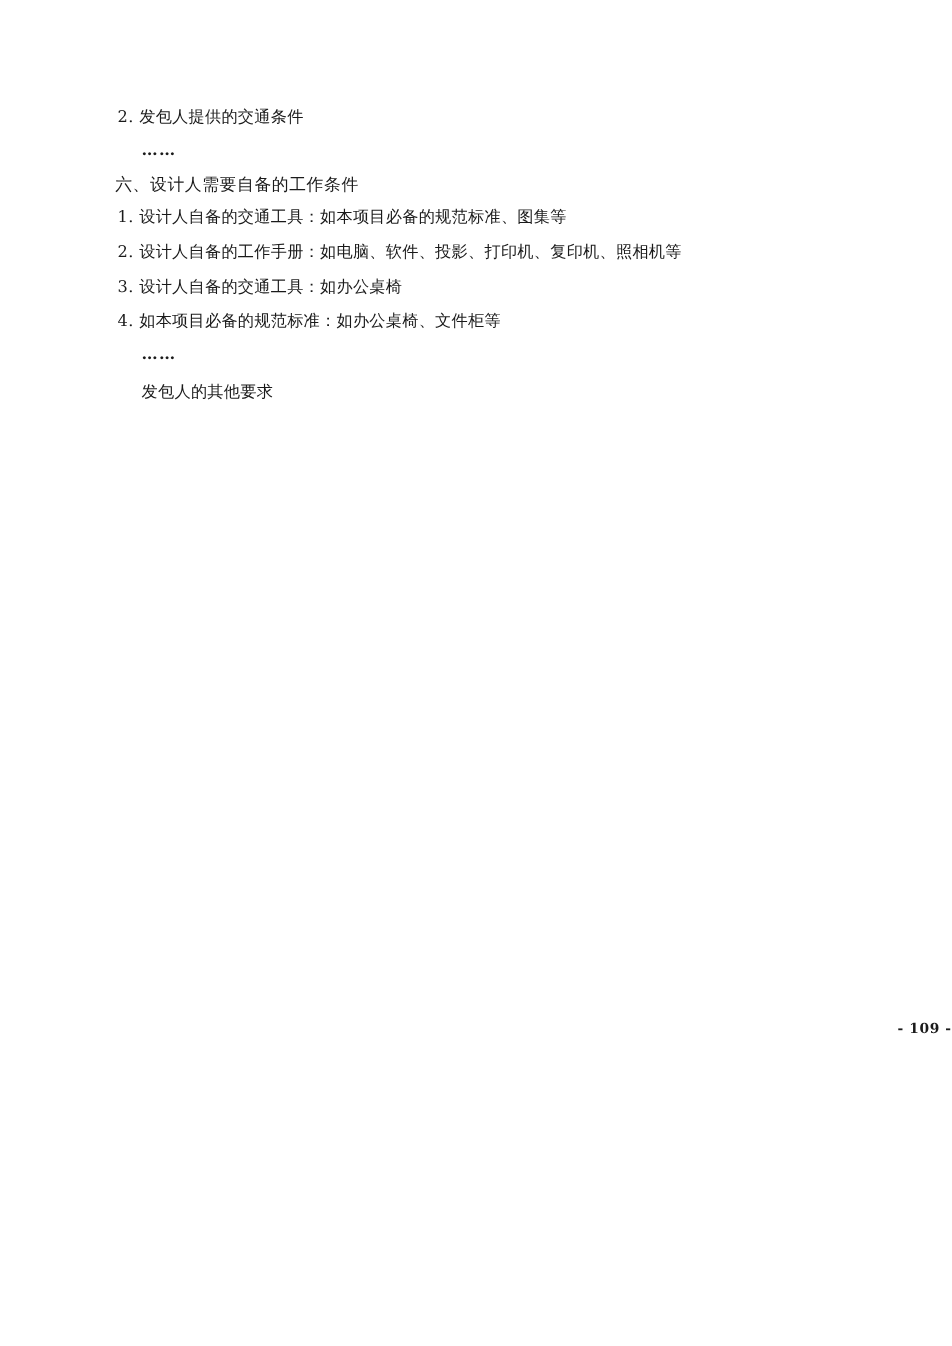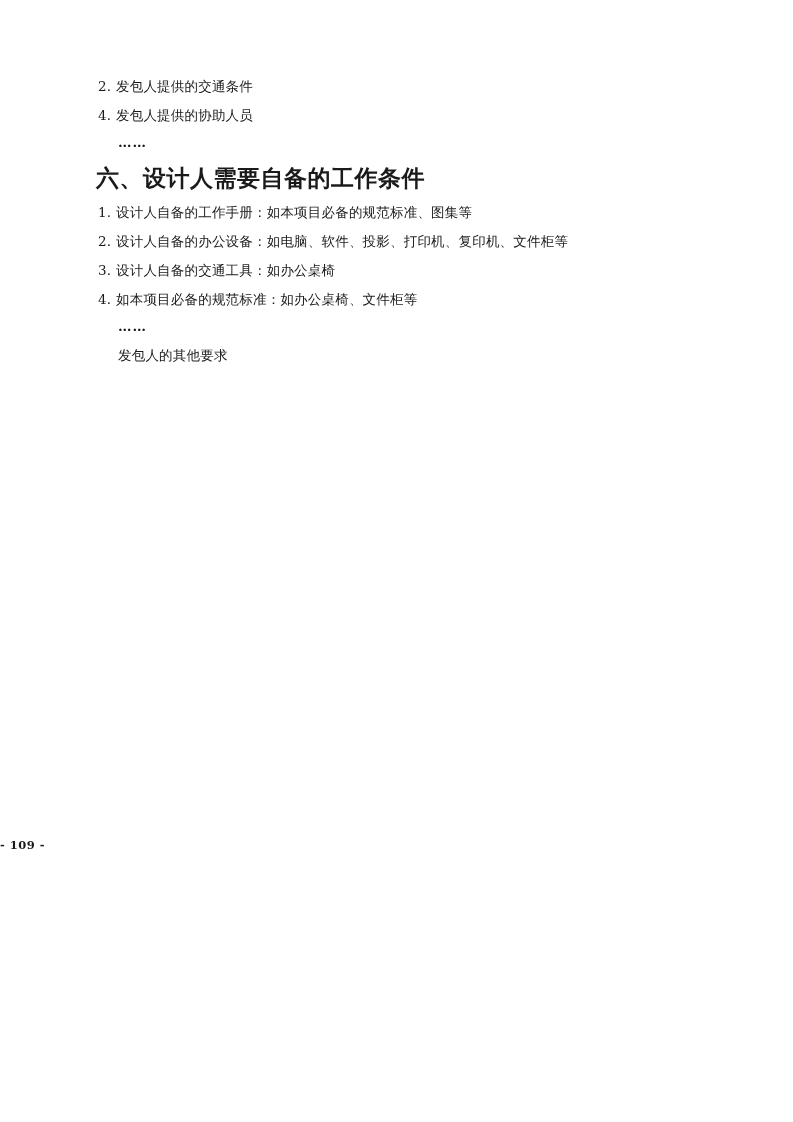--- a/index.html
+++ b/index.html
@@ -8,21 +8,21 @@
     background: #ffffff;
   }
   body {
     font-family: "DejaVu Serif", "Liberation Serif", serif;
     color: #1a1a1a;
   }
   .page {
     position: relative;
     width: 793px;
     height: 914px;
-    margin: 0 auto;
+    margin: 12px auto;
     background: #ffffff;
     overflow: hidden;
   }
   .content {
     position: absolute;
     left: 96px;
     top: 76px;
     width: 600px;
   }
   .num-item {
@@ -41,73 +41,69 @@
   }
   .dots {
     font-size: 13.5px;
     line-height: 1.3;
     margin: 0 0 4px 0;
     padding-left: 22px;
     letter-spacing: 1px;
     font-weight: bold;
   }
   .heading {
-    font-size: 23px;
+    font-size: 14px;
     line-height: 1.5;
     margin: 10px 0 6px 0;
     padding-left: 0;
-    font-weight: bold;
+    font-weight: normal;
     letter-spacing: 0.5px;
   }
   .sub-block {
     margin-top: 2px;
   }
   .plain-para {
     font-size: 13.5px;
     line-height: 1.55;
     margin: 12px 0 8px 0;
     padding-left: 22px;
     letter-spacing: 0.2px;
-    font-family: Liberation Mono, monospace;
   }
   .footer {
     position: absolute;
     left: 0;
     right: 0;
     bottom: 62px;
-    text-align: left;
+    text-align: right;
     font-size: 11.5px;
     font-weight: bold;
     letter-spacing: 0.5px;
     color: #1a1a1a;
   }
 </style>
 </head>
 <body>
 
 <div class="page">
   <div class="content">
 
     <p class="num-item">
       <span class="marker">2.</span><span>发包人提供的交通条件</span>
     </p>
-    <p class="num-item">
-      <span class="marker">4.</span><span>发包人提供的协助人员</span>
-    </p>
 
     <p class="dots">……</p>
 
     <h2 class="heading">六、设计人需要自备的工作条件</h2>
 
     <div class="sub-block">
       <p class="num-item">
-        <span class="marker">1.</span><span>设计人自备的工作手册：如本项目必备的规范标准、图集等</span>
+        <span class="marker">1.</span><span>设计人自备的交通工具：如本项目必备的规范标准、图集等</span>
       </p>
       <p class="num-item">
-        <span class="marker">2.</span><span>设计人自备的办公设备：如电脑、软件、投影、打印机、复印机、文件柜等</span>
+        <span class="marker">2.</span><span>设计人自备的工作手册：如电脑、软件、投影、打印机、复印机、照相机等</span>
       </p>
       <p class="num-item">
         <span class="marker">3.</span><span>设计人自备的交通工具：如办公桌椅</span>
       </p>
       <p class="num-item">
         <span class="marker">4.</span><span>如本项目必备的规范标准：如办公桌椅、文件柜等</span>
       </p>
     </div>
 
     <p class="dots">……</p>

